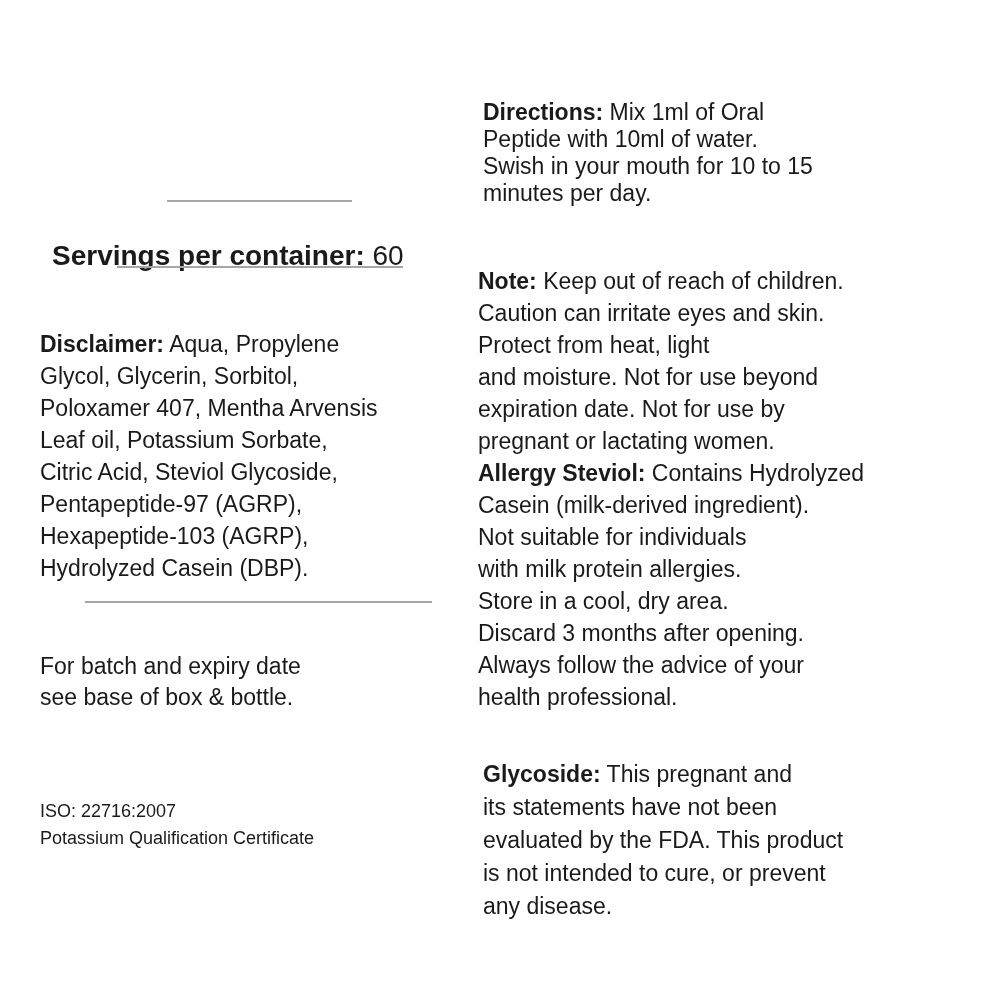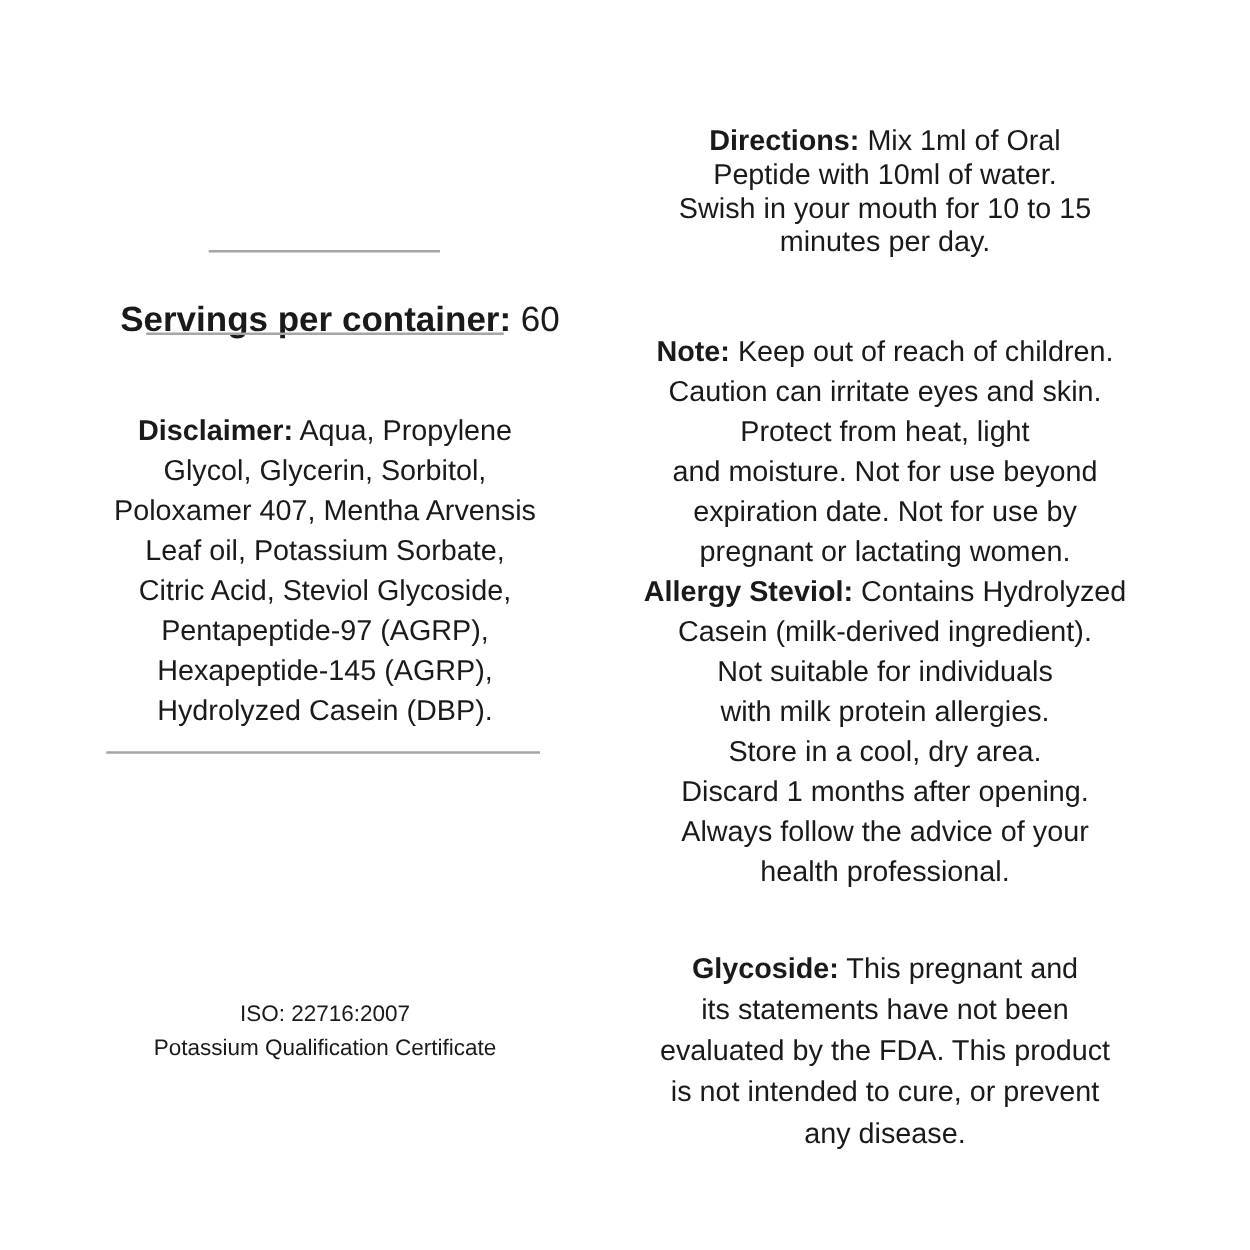--- a/index.html
+++ b/index.html
@@ -11,21 +11,20 @@
     position: relative;
     width: 1000px;
     height: 1000px;
     background: #ffffff;
     overflow: hidden;
     font-family: "Liberation Sans", sans-serif;
     color: #1a1a1a;
   }
   .block {
     position: absolute;
-    text-align: center;
     white-space: pre-line;
     font-size: 23px;
     line-height: 32px;
   }
   .b { font-weight: 700; }
   .divider {
     position: absolute;
     height: 2px;
     background: #a6a6a6;
   }
@@ -54,46 +53,48 @@
   <p class="block servings-count"><span class="b">Servings per container:</span><span> 60</span></p>
 
   <div class="divider hr-2"></div>
 
   <p class="block ingredients"><span class="b">Disclaimer:</span><span> Aqua, Propylene
 Glycol, Glycerin, Sorbitol,
 Poloxamer 407, Mentha Arvensis
 Leaf oil, Potassium Sorbate,
 Citric Acid, Steviol Glycoside,
 Pentapeptide-97 (AGRP),
-Hexapeptide-145 (AGRP),
+Hexapeptide-103 (AGRP),
 Hydrolyzed Casein (DBP).</span></p>
 
   <div class="divider hr-3"></div>
 
+  <p class="block batch-note">For batch and expiry date
+see base of box &amp; bottle.</p>
 
   <p class="block iso-certificate">ISO: 22716:2007
 Potassium Qualification Certificate</p>
 
   <p class="block directions"><span class="b">Directions:</span><span> Mix 1ml of Oral
 Peptide with 10ml of water.
 Swish in your mouth for 10 to 15
 minutes per day.</span></p>
 
   <p class="block note-allergy"><span class="b">Note:</span><span> Keep out of reach of children.
 Caution can irritate eyes and skin.
 Protect from heat, light
 and moisture. Not for use beyond
 expiration date. Not for use by
 pregnant or lactating women.
 </span><span class="b">Allergy Steviol:</span><span> Contains Hydrolyzed
 Casein (milk-derived ingredient).
 Not suitable for individuals
 with milk protein allergies.
 Store in a cool, dry area.
-Discard 1 months after opening.
+Discard 3 months after opening.
 Always follow the advice of your
 health professional.</span></p>
 
   <p class="block disclaimer"><span class="b">Glycoside:</span><span> This pregnant and
 its statements have not been
 evaluated by the FDA. This product
 is not intended to cure, or prevent
 any disease.</span></p>
 
 </div>

